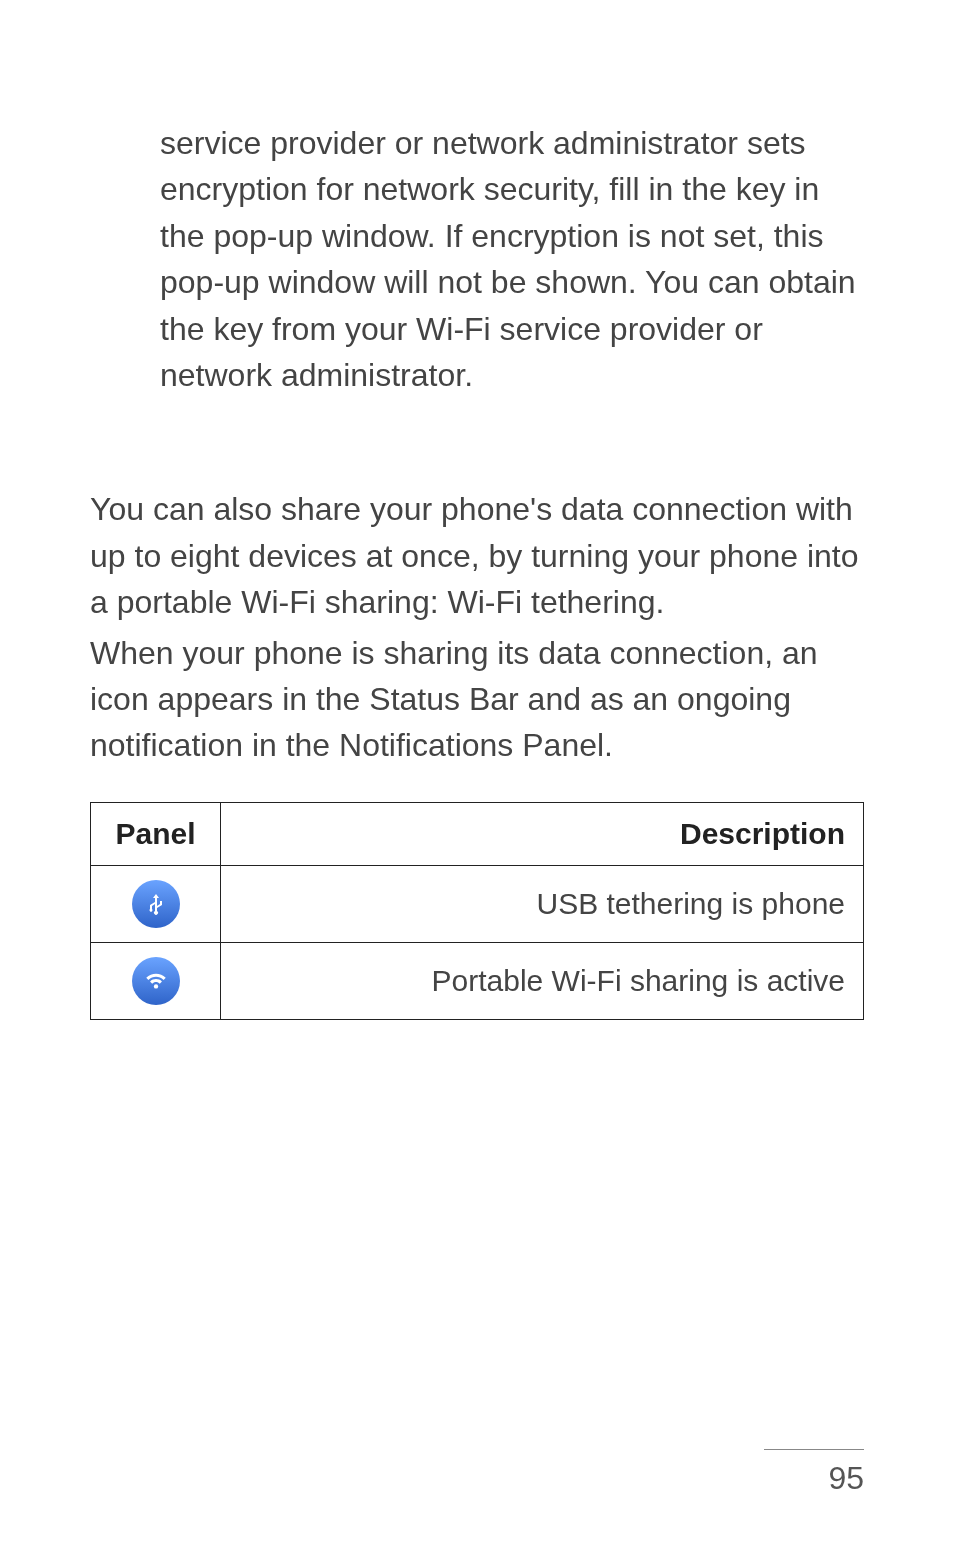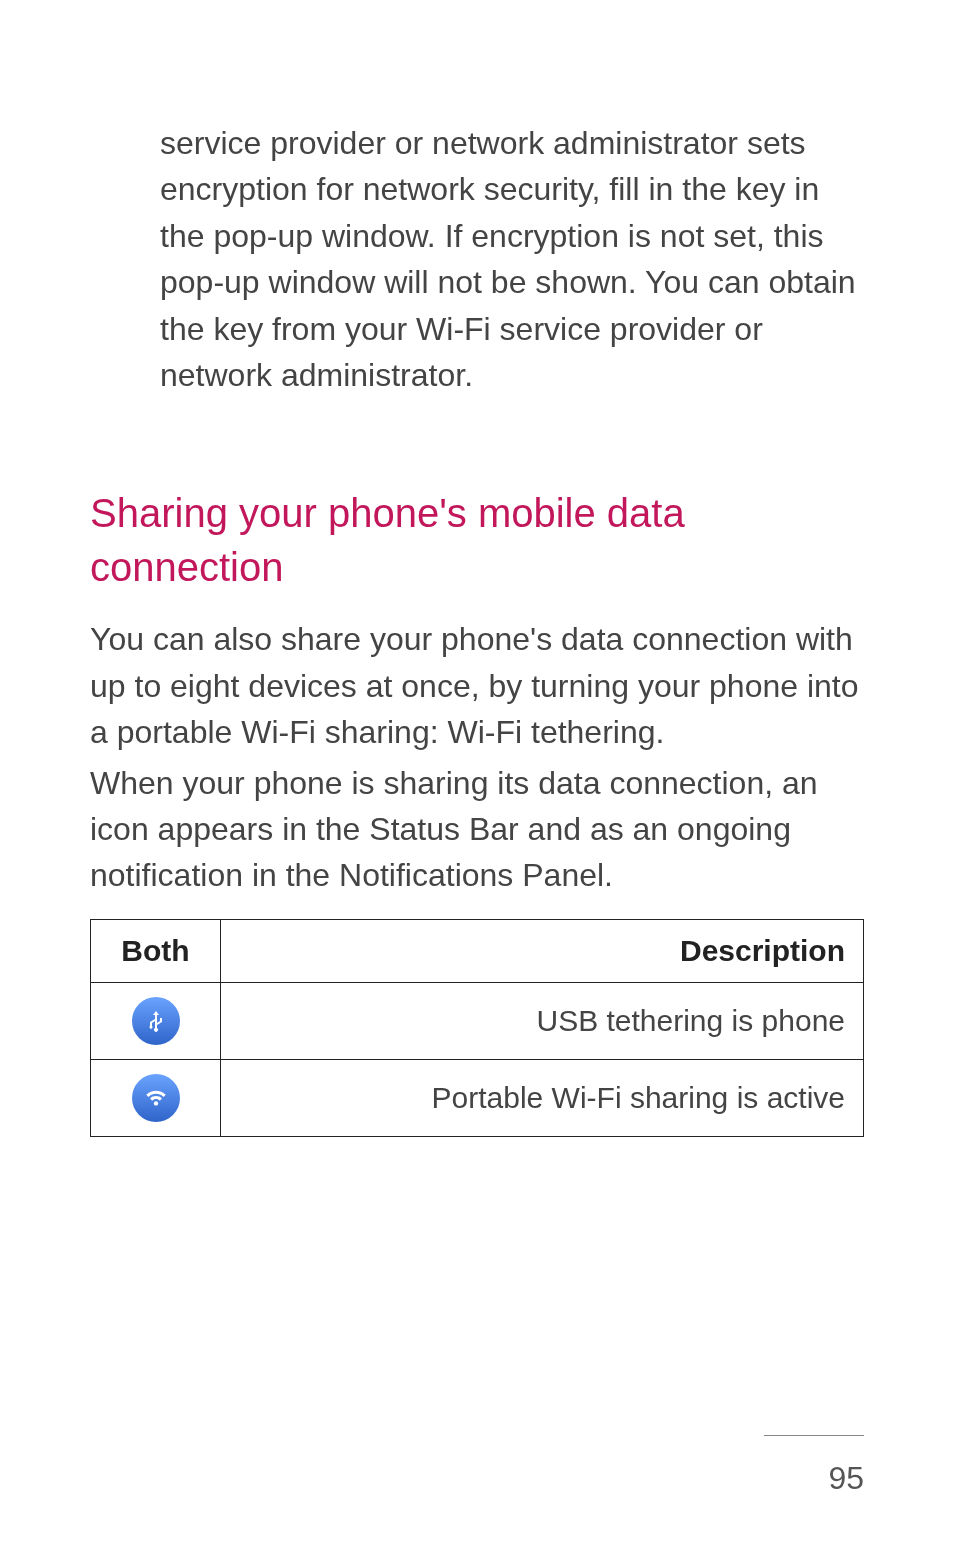--- a/index.html
+++ b/index.html
@@ -29,21 +29,21 @@
       line-height: 1.35;
       margin-bottom: 22px;
     }
     .body-para {
       font-size: 32px;
       line-height: 1.45;
       font-weight: 300;
       color: #444;
       margin-bottom: 4px;
     }
-    .body-para:last-of-type { margin-bottom: 20px; }
+    .body-para:last-of-type { margin-bottom: 33px; }
     table.icon-table {
       width: 100%;
       border-collapse: collapse;
       margin-top: 14px;
     }
     table.icon-table th,
     table.icon-table td {
       border: 1px solid #222;
       padding: 14px 18px;
       font-size: 30px;
@@ -76,41 +76,40 @@
       font-weight: 600;
     }
     .footer {
       position: absolute;
       bottom: 60px;
       right: 90px;
       font-size: 32px;
       font-weight: 300;
       color: #555;
       border-top: 1px solid #888;
-      padding-top: 24px;
+      padding-top: 10px;
       width: 100px;
       text-align: right;
     }
   </style>
 </head>
 <body>
 
 <div class="page">
 
   <p class="intro-para">service provider or network administrator sets encryption for network security, fill in the key in the pop-up window. If encryption is not set, this pop-up window will not be shown. You can obtain the key from your Wi-Fi service provider or network administrator.</p>
 
-  <h2 class="section-heading">Sharing your phone's mobile data connection</h2>
 
   <p class="body-para">You can also share your phone's data connection with up to eight devices at once, by turning your phone into a portable Wi-Fi sharing: Wi-Fi tethering.</p>
   <p class="body-para">When your phone is sharing its data connection, an icon appears in the Status Bar and as an ongoing notification in the Notifications Panel.</p>
 
   <table class="icon-table">
     <thead>
       <tr>
-        <th class="icon-col">Both</th>
+        <th class="icon-col">Panel</th>
         <th>Description</th>
       </tr>
     </thead>
     <tbody>
       <tr>
         <td class="icon-col">
           <span class="icon-circle" style="background:linear-gradient(#6aa3ff,#2f64c9);">
             <svg width="24" height="24" viewBox="0 0 24 24" fill="none">
               <path d="M12 2 L15 6 H13 V14 L16 12 V9 H18 V13 L13 16 V19 A2 2 0 1 1 11 19 V12 L8 14 V17 A1.5 1.5 0 1 1 6 17 V13 L11 10 V6 H9 Z" fill="#fff"></path>
             </svg>

